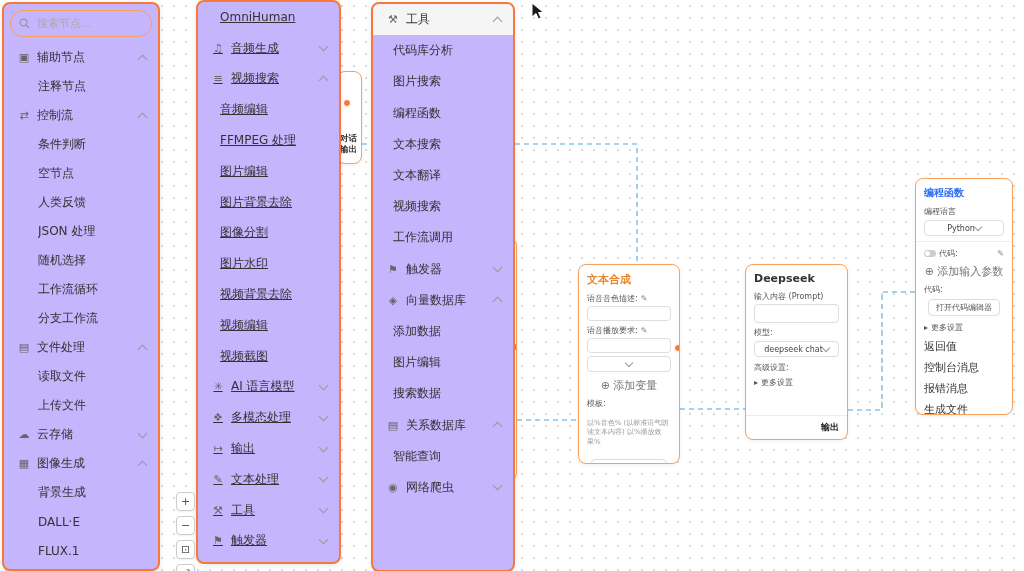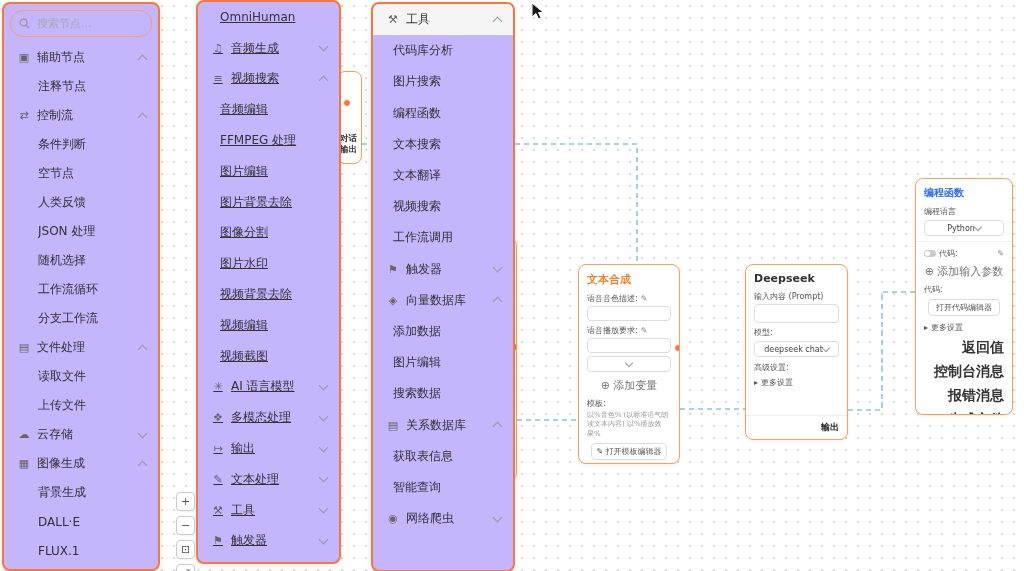--- a/index.html
+++ b/index.html
@@ -49,28 +49,28 @@
   .ntitle{font-weight:bold;font-size:11px;padding:7px 8px 3px;}
   .nlabel{padding:3px 8px 1px;font-size:8px;color:#555;display:flex;align-items:center;gap:3px;}
   .pencil{color:#888;font-size:8px;}
   .ninput{margin:1px 8px;height:13px;border:1px solid #ddd;border-radius:4px;flex:none;}
   .ninput.tall{height:17px;}
   .nselect{margin:2px 8px;height:14px;border:1px solid #ddd;border-radius:4px;display:flex;
            align-items:center;justify-content:center;padding:0 5px;font-size:8px;color:#444;flex:none;}
   .schev{width:5px;height:5px;border-right:1.2px solid #999;border-bottom:1.2px solid #999;
          transform:rotate(45deg);margin-top:-2px;}
   .ncenter{text-align:center;color:#777;padding:4px 0 2px;font-size:11px;cursor:pointer;}
-  .ntext{margin:1px 8px;font-size:7px;color:#999;line-height:1.35;}
+  .ntext{margin:9px 8px;font-size:7px;color:#999;line-height:1.35;}
   .nbtn{margin:3px 12px;height:15px;border:1px solid #ddd;border-radius:4px;display:flex;
         align-items:center;justify-content:center;gap:3px;color:#555;font-size:8px;cursor:pointer;flex:none;}
   .nmore{padding:3px 8px;font-size:8px;color:#555;display:flex;align-items:center;gap:3px;cursor:pointer;}
   .ndiv{border-top:1px solid #eee;margin:3px 0;}
   .nout{border-top:1px solid #eee;margin-top:auto;padding:5px 8px;text-align:right;
         font-weight:bold;font-size:9px;color:#222;}
-  .noutrow{text-align:right;padding:3px 8px;font-size:14px;font-weight:700;color:#333;}
+  .noutrow{text-align:left;padding:3px 8px;font-size:11px;font-weight:400;color:#333;}
   .nhandle{position:absolute;width:6px;height:6px;border-radius:50%;background:#f97739;
            border:1px solid #fff;z-index:3;}
   .toggle{width:12px;height:7px;border-radius:4px;background:#ccc;position:relative;flex:none;}
   .toggle:after{content:"";position:absolute;left:1px;top:1px;width:5px;height:5px;border-radius:50%;background:#fff;}
   
   #node-dialog{left:337px;top:71px;width:25px;height:93px;align-items:flex-start;}
   #node-dialog .mini-label{margin-top:auto;padding:2px 2px 8px;font-size:8.5px;color:#333;
                            font-weight:bold;line-height:1.3;word-break:break-all;}
   #node-hidden{left:397px;top:238px;width:120px;height:243px;}
   #node-tts{left:578px;top:264px;width:102px;height:200px;}
@@ -393,23 +393,20 @@
       </div>
       <div class="prow sub">
         <span class="plabel">搜索数据</span>
       </div>
       <div class="prow hdr">
         <span class="picon">▤</span>
         <span class="plabel">关系数据库</span>
         <span class="chev up"></span>
       </div>
       <div class="prow sub">
-        <span class="plabel">获取表信息</span>
-      </div>
-      <div class="prow sub">
         <span class="plabel">智能查询</span>
       </div>
       <div class="prow hdr">
         <span class="picon">◉</span>
         <span class="plabel">网络爬虫</span>
         <span class="chev down"></span>
       </div>
     </div>
 </div>
 

